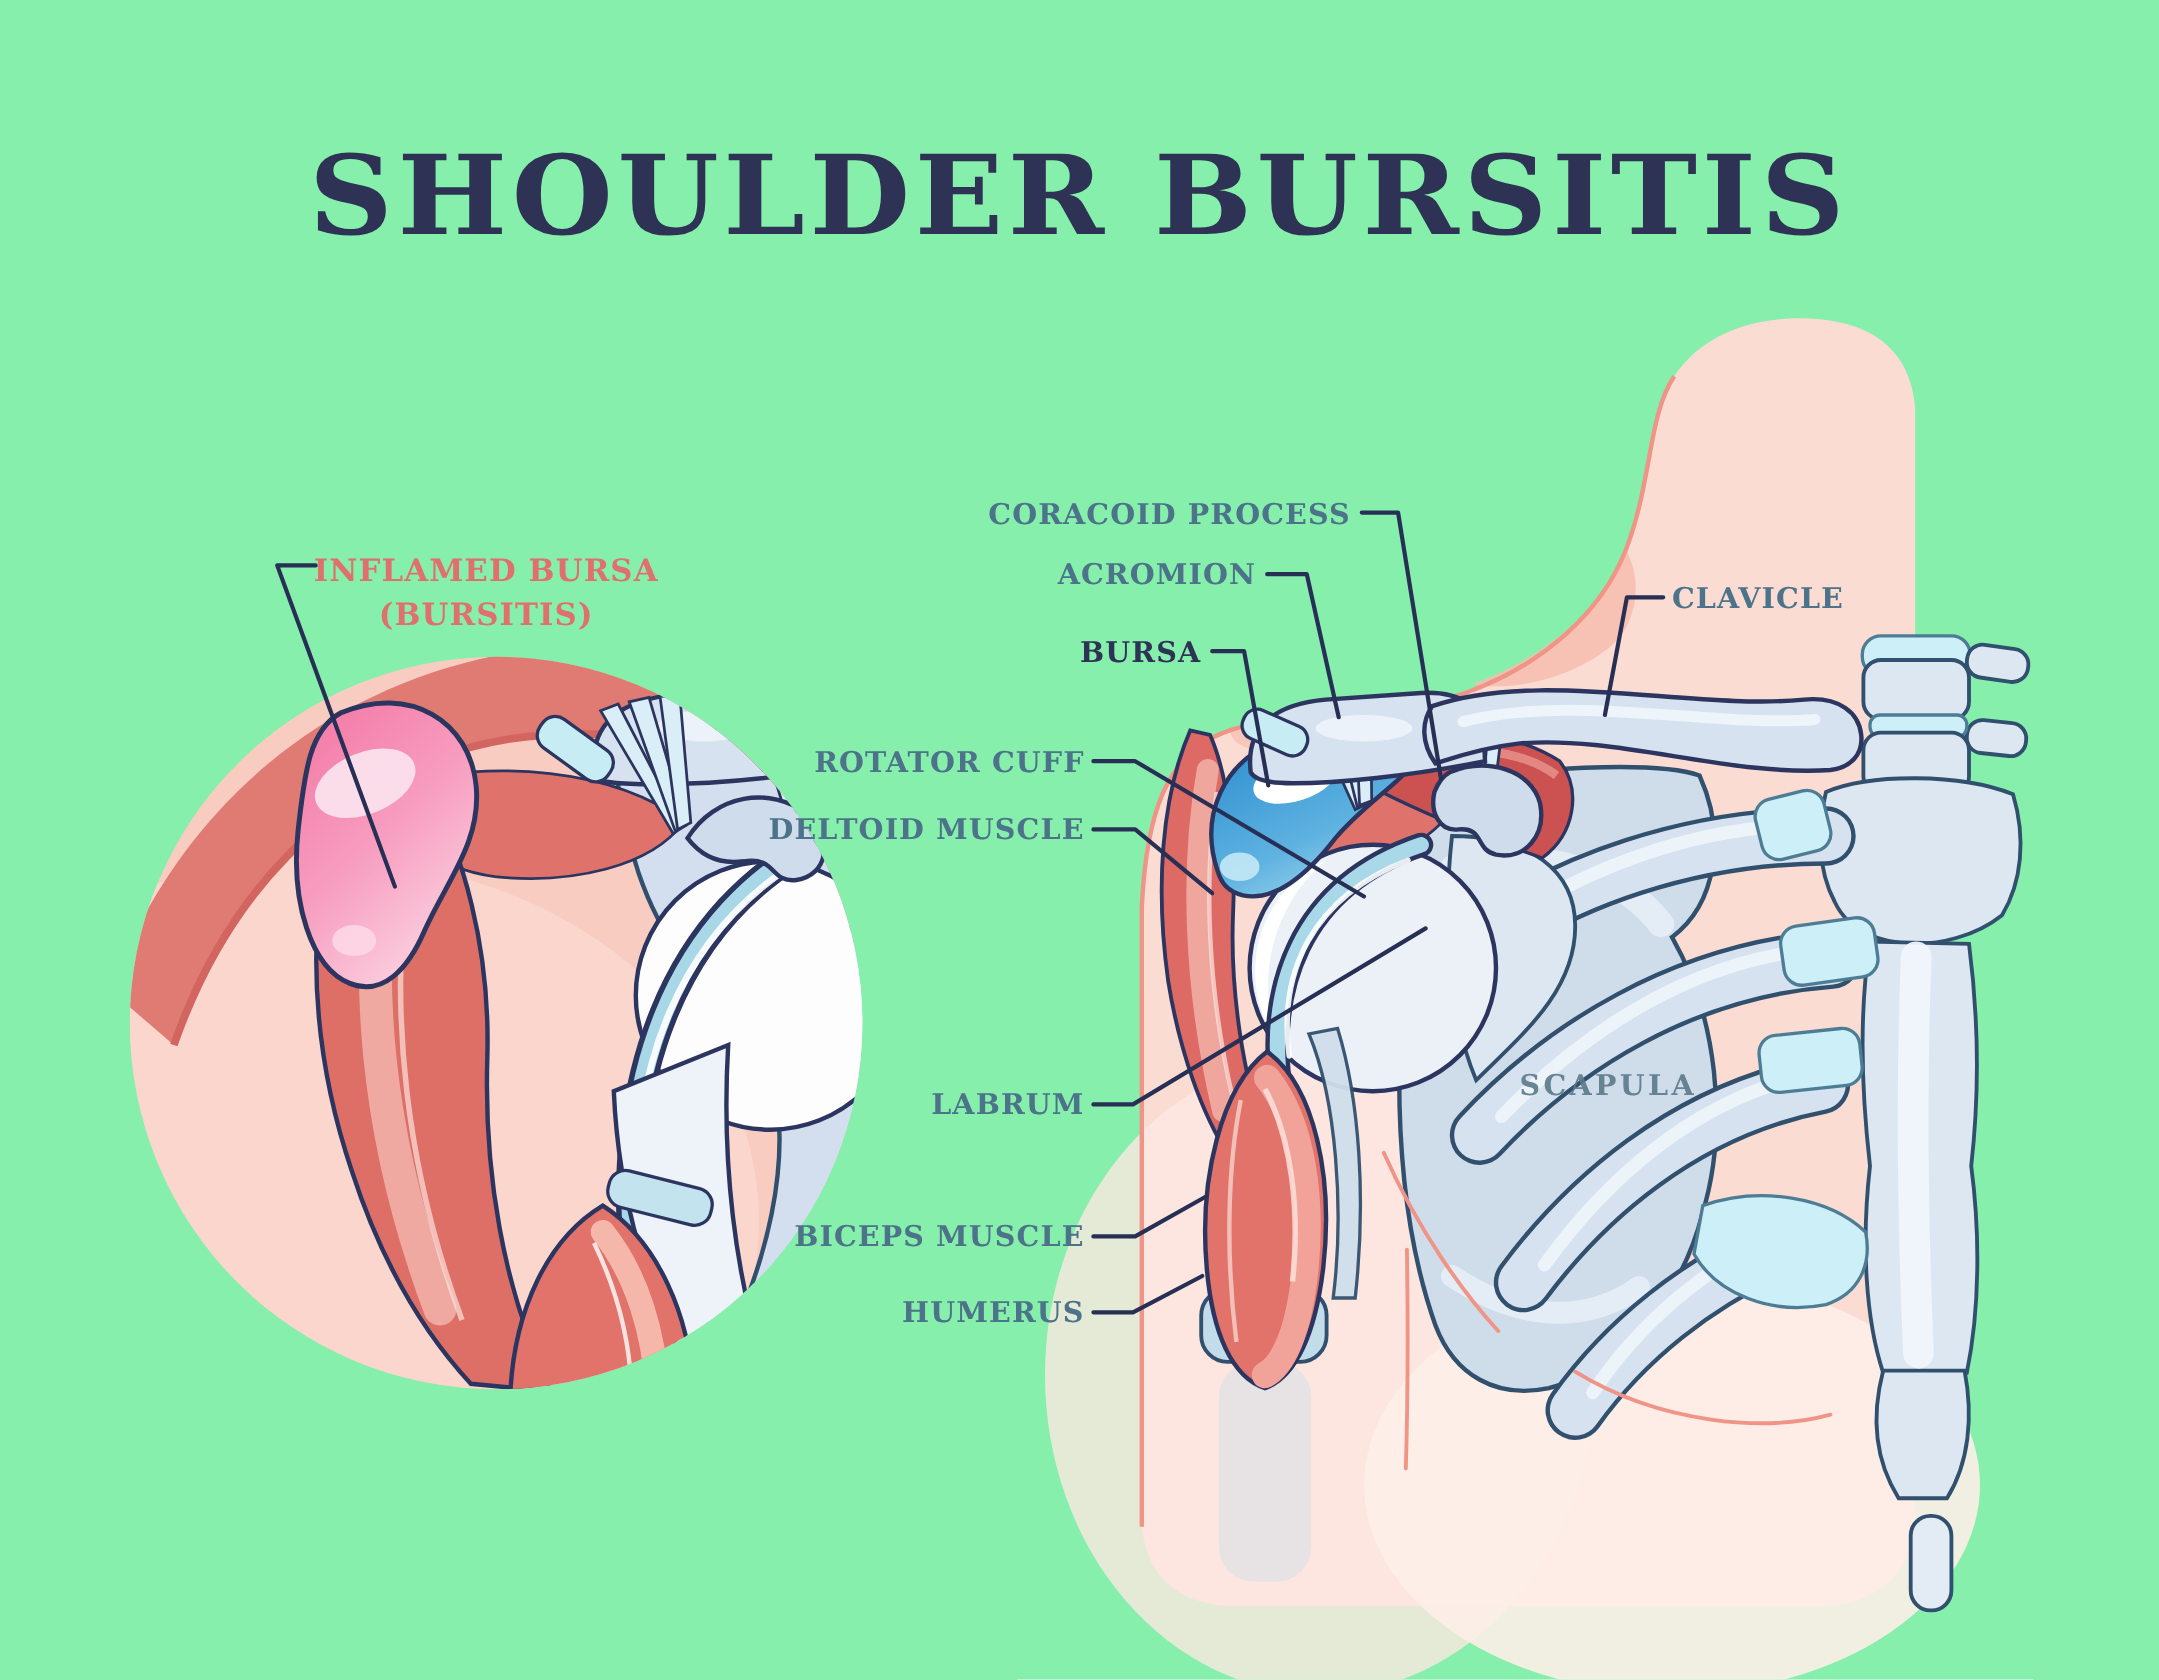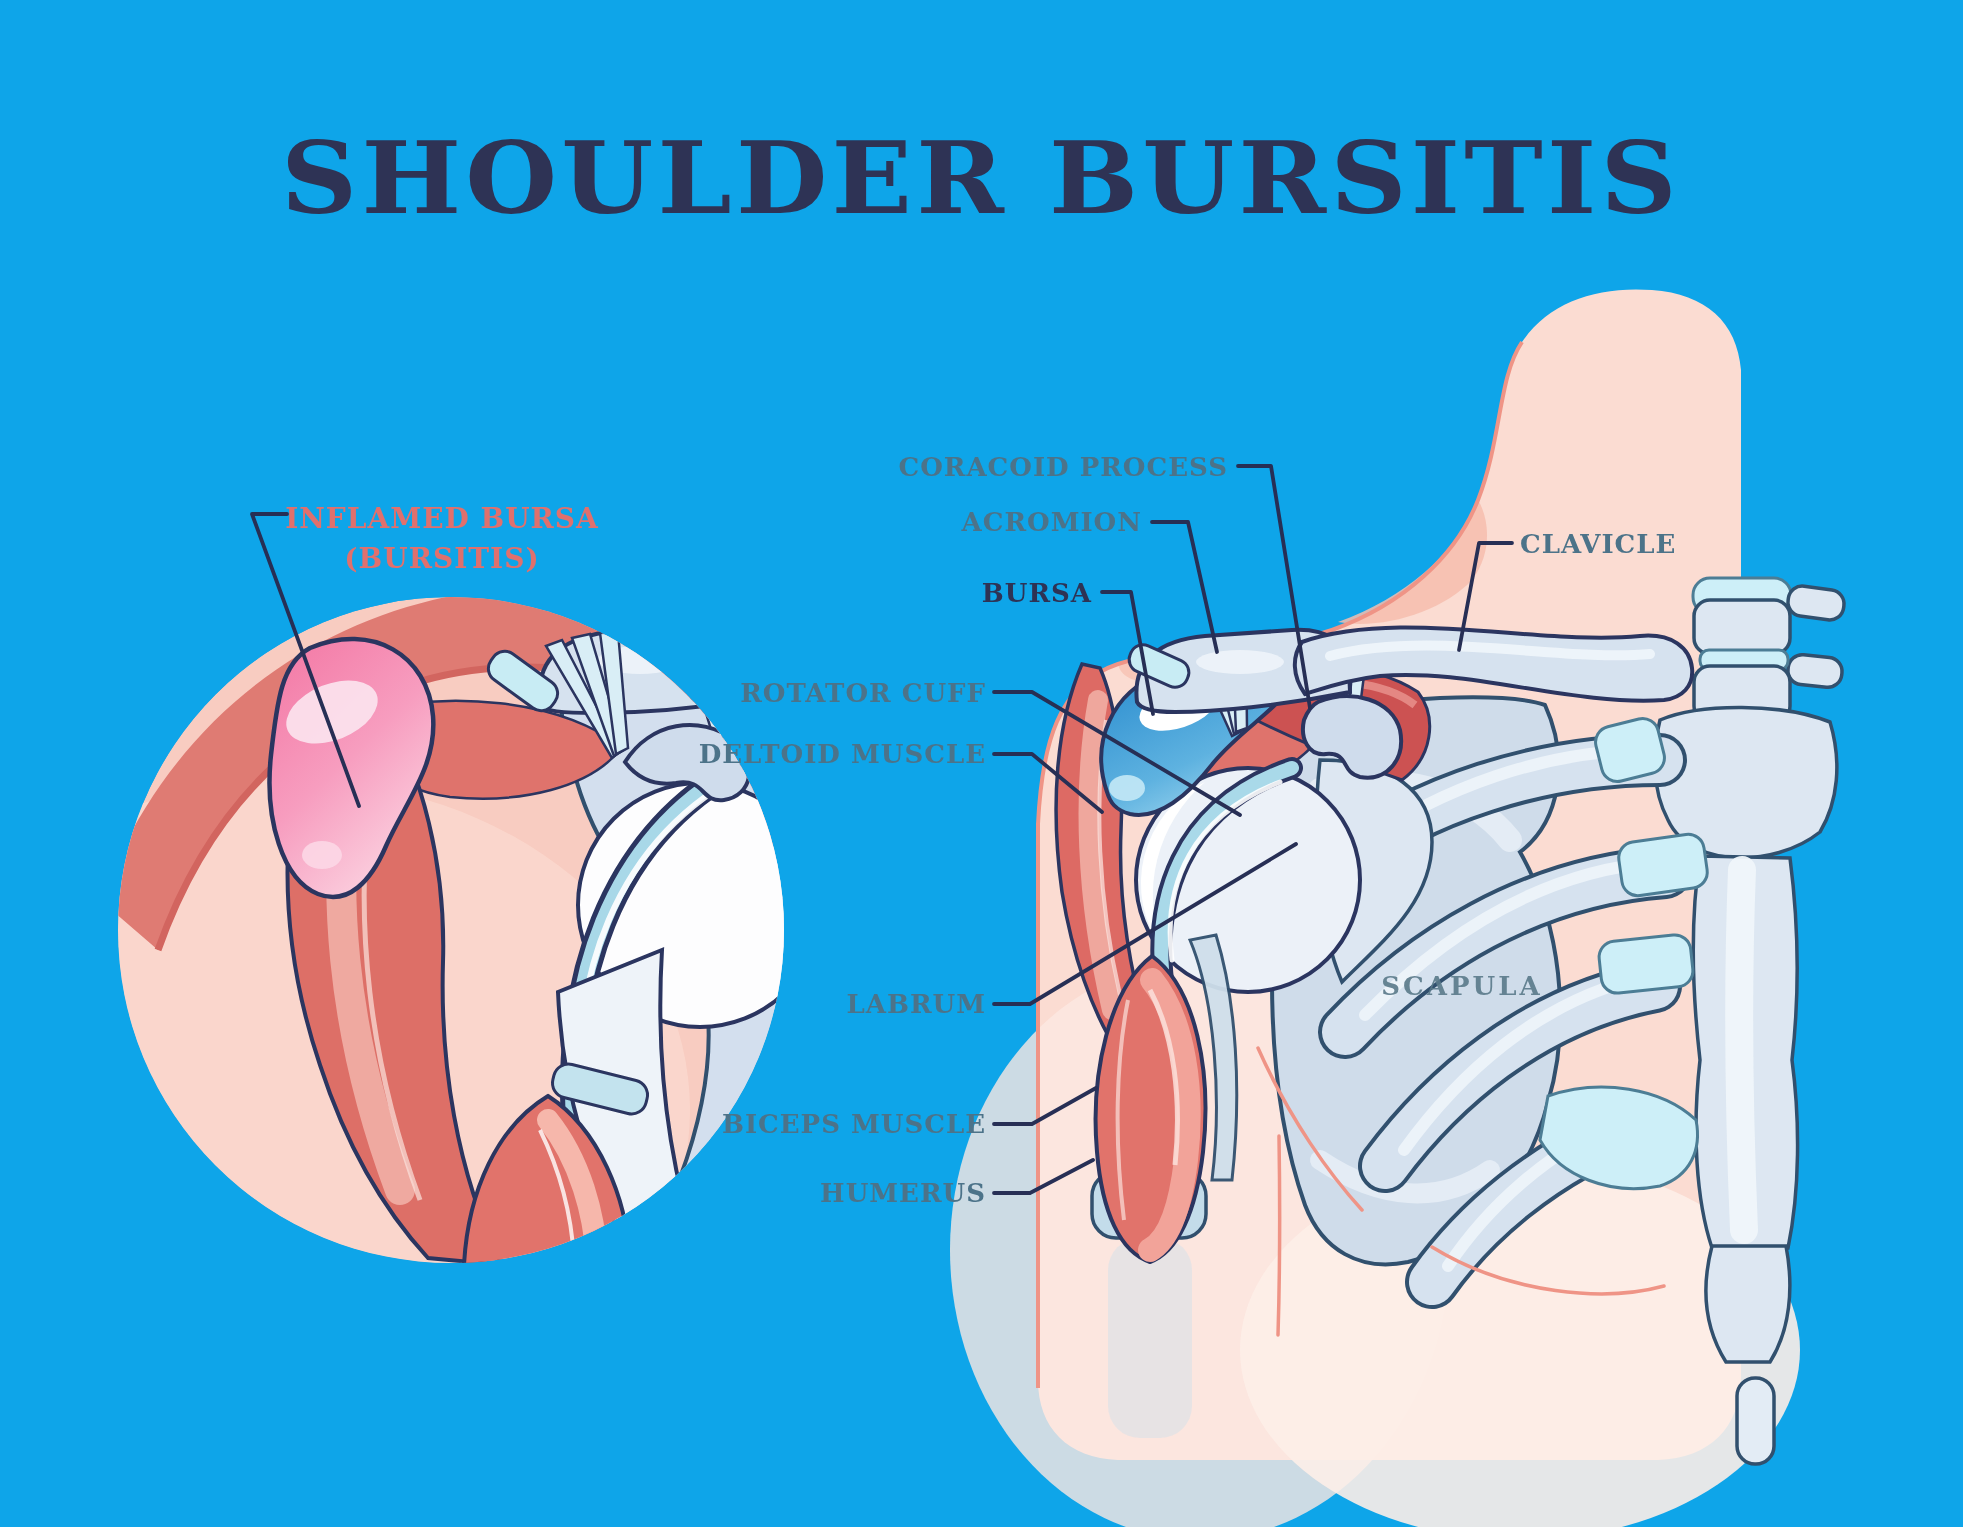--- a/index.html
+++ b/index.html
@@ -1,19 +1,19 @@
 <!DOCTYPE html>
 <html><head>
 <meta charset="utf-8">
 <style>
   html,body { margin:0; padding:0; background:#ffffff; }
   .stage {
     position:relative;
     width:1963px; height:1527px;
-    background:#0ea5e9;
+    background:#86efac;
     overflow:hidden;
     font-family:"DejaVu Serif", serif;
   }
   svg { position:absolute; left:0; top:0; }
   .title-text {
     font-family:"DejaVu Serif", serif;
     font-weight:bold;
     font-size:100px;
     letter-spacing:4px;
     fill:#2e3355;

